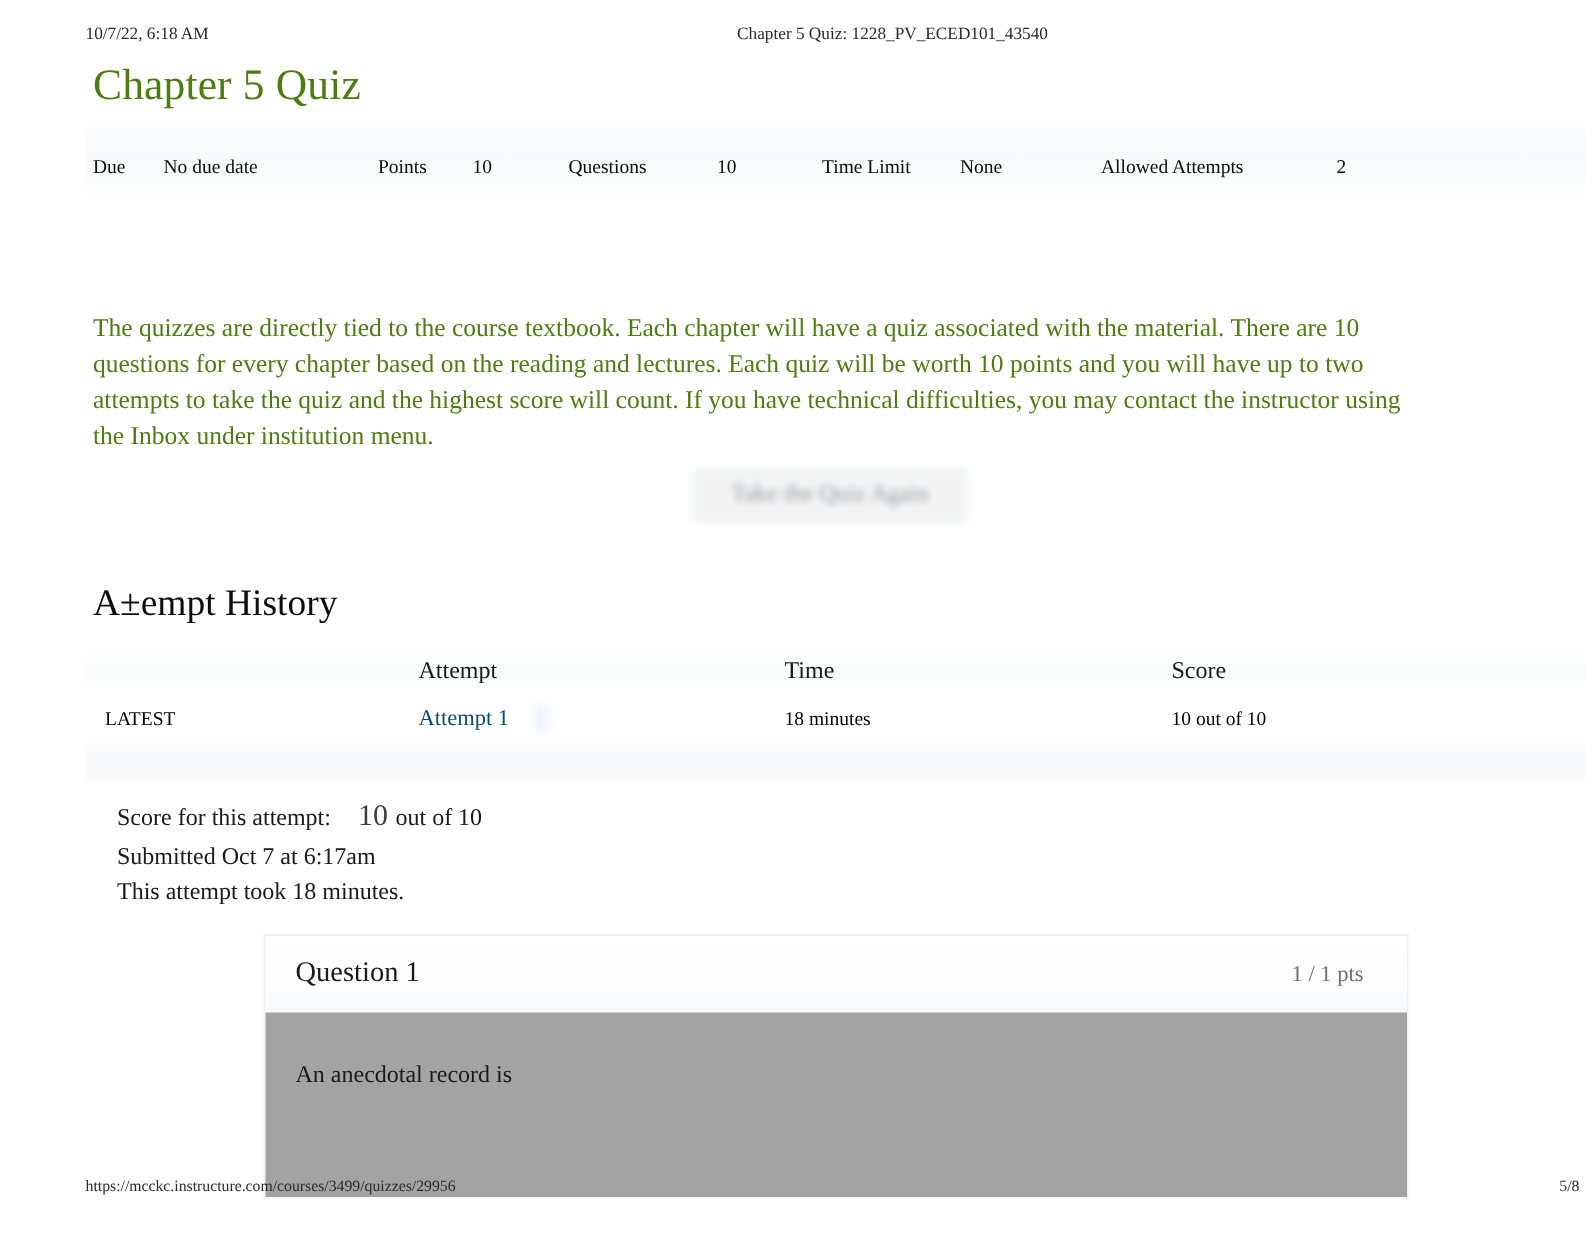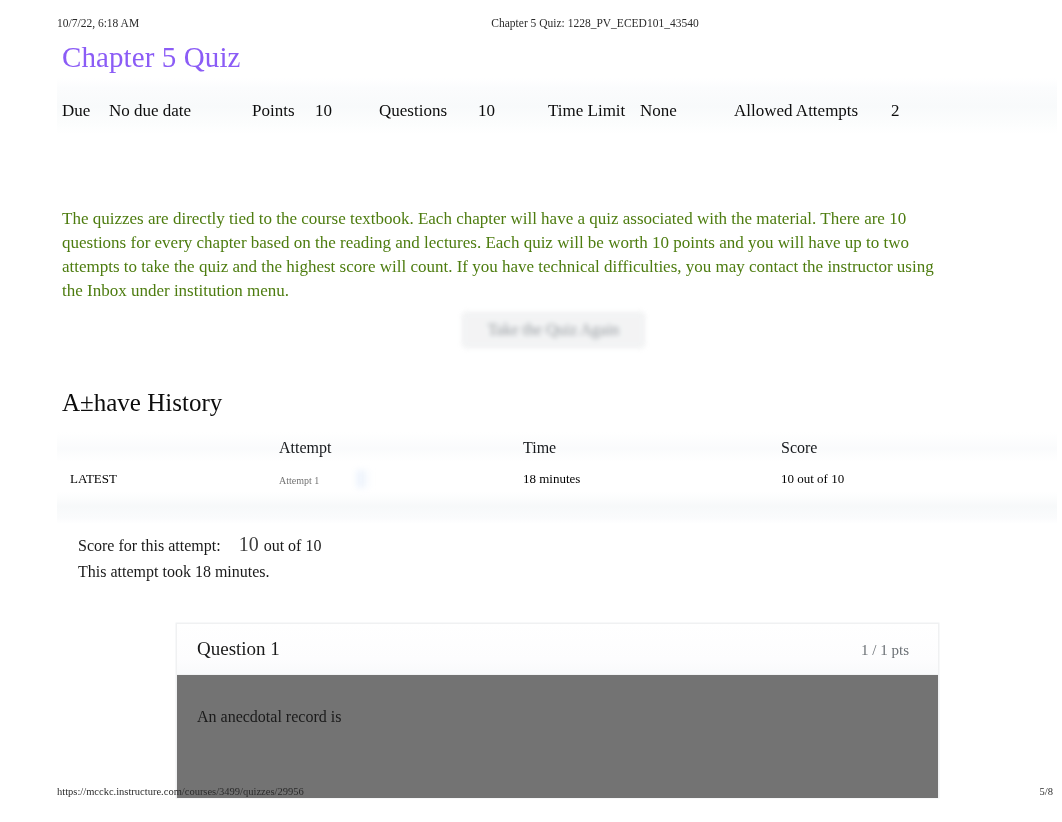--- a/index.html
+++ b/index.html
@@ -73,21 +73,21 @@
     margin-left: 24px;
   }
 
   .quiz-title {
     position: absolute;
     left: 38px;
     top: 40px;
     font-size: 29px;
     font-weight: normal;
     line-height: 34px;
-    color: #8b5cf6;
+    color: #4d7c0f;
     margin: 0;
     letter-spacing: 0.1px;
   }
 
   
   .meta-band {
     position: absolute;
     left: 33px;
     top: 78px;
     width: 1000px;
@@ -98,21 +98,21 @@
         #f8fafb 50%,
         #fcfdfd 82%,
         #ffffff 100%);
   }
   .meta-row {
     position: absolute;
     left: 38px;
     top: 99px;
     width: 990px;
     height: 24px;
-    font-size: 17px;
+    font-size: 13px;
     line-height: 24px;
     white-space: nowrap;
   }
   .meta-row .m-lbl,
   .meta-row .m-val {
     position: absolute;
     top: 0;
   }
   .meta-row .m-lbl { color: #0d0d0d; }
   .meta-row .m-val { color: #0d0d0d; }
@@ -294,21 +294,21 @@
     font-size: 15px;
     color: #6b7075;
     line-height: 22px;
   }
   .q-body {
     position: absolute;
     left: 0;
     top: 51px;
     width: 761px;
     height: 123px;
-    background: #737373;
+    background: #a3a3a3;
   }
   .q-text {
     position: absolute;
     left: 20px;
     top: 31px;
     font-size: 16px;
     line-height: 22px;
     color: #1a1a1a;
   }
 </style>
@@ -337,44 +337,45 @@
     <span class="m-lbl m-aa-l">Allowed Attempts</span>
     <span class="m-val m-aa-v">2</span>
   </div>
 
   <div class="instructions-body">The quizzes are directly tied to the course textbook. Each chapter will have a quiz associated with the material. There are 10 questions for every chapter based on the reading and lectures. Each quiz will be worth 10 points and you will have up to two attempts to take the quiz and the highest score will count. If you have technical difficulties, you may contact the instructor using the Inbox under institution menu.</div>
 
   <div class="retake-wrap">
     <button class="retake-btn">Take the Quiz Again</button>
   </div>
 
-  <h2 class="h2 h-attempts">A±have History</h2>
+  <h2 class="h2 h-attempts">A±empt History</h2>
 
   <div class="att-head-band"></div>
   <div class="att-row-band"></div>
 
   <div>
     <span class="att-cell att-hdr c-attempt">Attempt</span>
     <span class="att-cell att-hdr c-time">Time</span>
     <span class="att-cell att-hdr c-score">Score</span>
 
     <div>
       <span class="att-cell att-dat c-kept">LATEST</span>
       <span class="att-link-blurwrap">
-        <a href="#" class="att-link att-dat-inline" style="font-size:10px;color:#737373;text-decoration:none;">Attempt 1</a>
+        <a href="#" class="att-link att-dat-inline" style="font-size:15px;color:#0c4a6e;text-decoration:none;">Attempt 1</a>
       </span>
       <span class="att-cell att-dat c-time">18 minutes</span>
       <span class="att-cell att-dat c-score">10 out of 10</span>
     </div>
   </div>
 
   <div class="summary">
     <div class="score-line">
       <span>Score for this attempt:</span><span class="score-big">10</span><span>out of 10</span>
     </div>
+    <div class="sub-line">Submitted Oct 7 at 6:17am</div>
     <div class="sub-line">This attempt took 18 minutes.</div>
   </div>
 
   <div class="q-card">
     <div class="q-header">
       <span class="q-title">Question 1</span>
       <span class="q-pts">1 / 1 pts</span>
     </div>
     <div class="q-body">
       <div class="q-text">An anecdotal record is</div>

